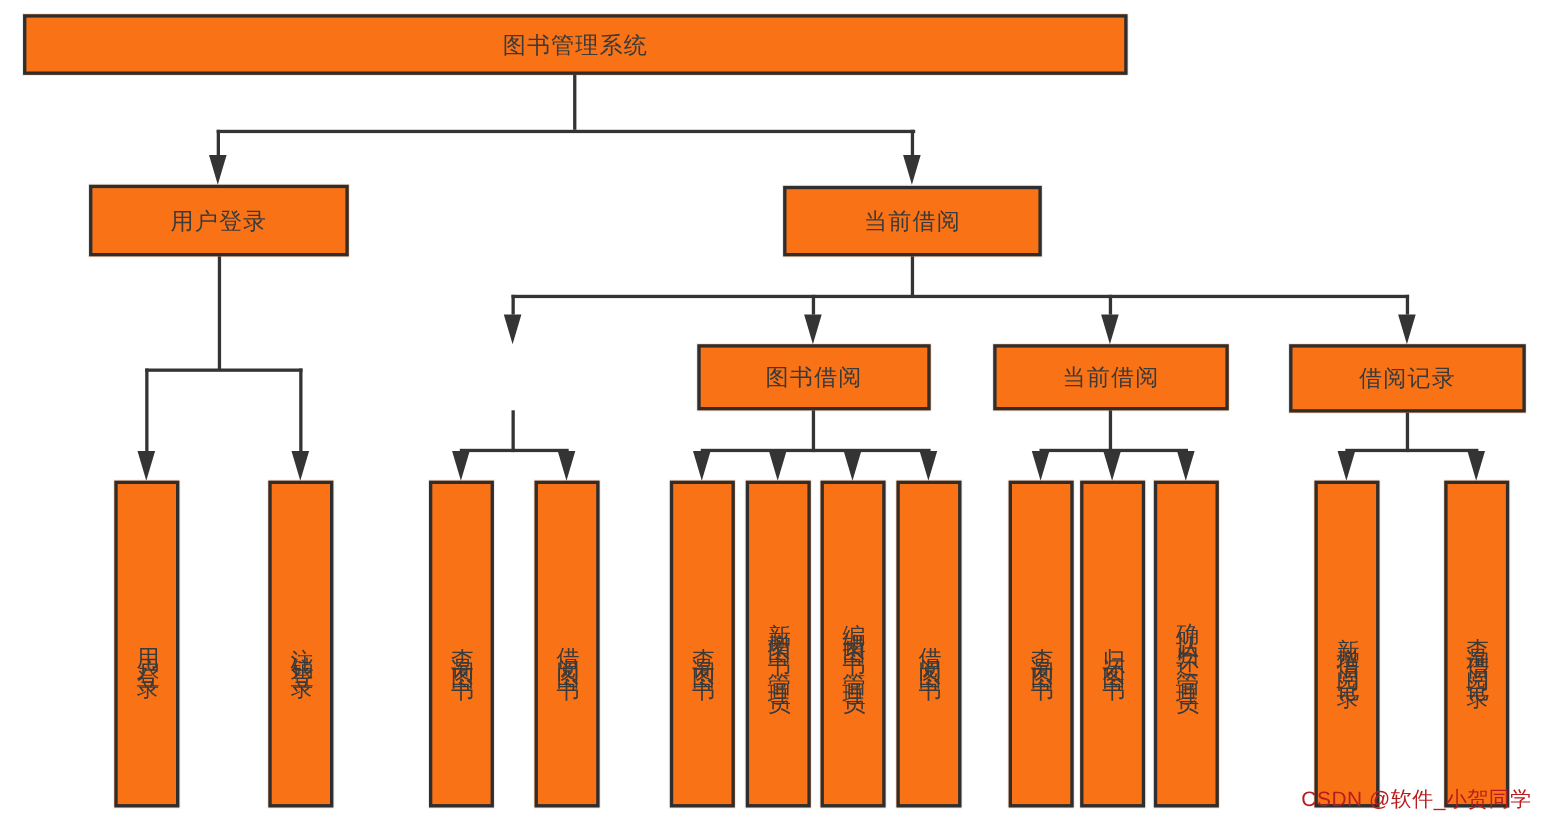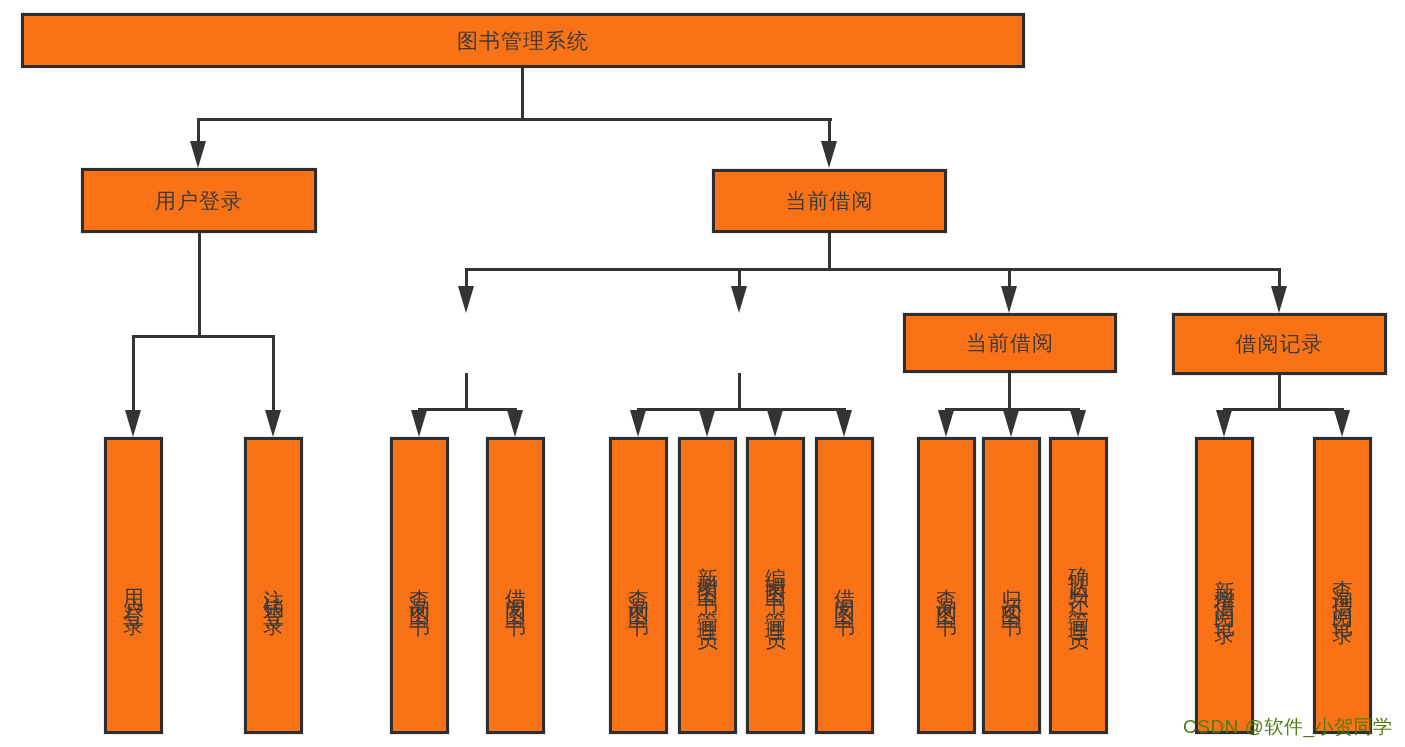--- a/index.html
+++ b/index.html
@@ -48,21 +48,21 @@
     height: 0;
     border-left: 8px solid transparent;
     border-right: 8px solid transparent;
     border-top: 27px solid #343434;
   }
   .watermark {
     position: absolute;
     left: 1183px;
     top: 714px;
     font-size: 19px;
-    color: #4d7c0f;
+    color: #b91c1c;
     letter-spacing: 0.5px;
     white-space: nowrap;
   }
 </style>
 </head>
 <body>
 
 <div id="canvas">
 
   <div class="box" style="left:21px; top:13px; width:1004px; height:55px;">图书管理系统</div>
@@ -88,20 +88,21 @@
   <div class="hline" style="left:465px; top:268px; width:816px;"></div>
   <div class="vline" style="left:465px; top:268px; height:18px;"></div>
   <div class="arrow" style="left:458px; top:286px;"></div>
   <div class="vline" style="left:738px; top:268px; height:18px;"></div>
   <div class="arrow" style="left:731px; top:286px;"></div>
   <div class="vline" style="left:1008px; top:268px; height:18px;"></div>
   <div class="arrow" style="left:1001px; top:286px;"></div>
   <div class="vline" style="left:1278px; top:268px; height:18px;"></div>
   <div class="arrow" style="left:1271px; top:286px;"></div>
 
+  <div class="box" style="left:634px; top:313px; width:212px; height:60px;">图书借阅</div>
   <div class="box" style="left:903px; top:313px; width:214px; height:60px;">当前借阅</div>
   <div class="box" style="left:1172px; top:313px; width:215px; height:62px;">借阅记录</div>
 
   <div class="vline" style="left:465px; top:373px; height:38px;"></div>
   <div class="hline" style="left:418px; top:408px; width:99px;"></div>
   <div class="arrow" style="left:411px; top:410px;"></div>
   <div class="arrow" style="left:507px; top:410px;"></div>
 
   <div class="vline" style="left:738px; top:373px; height:38px;"></div>
   <div class="hline" style="left:637px; top:408px; width:209px;"></div>

